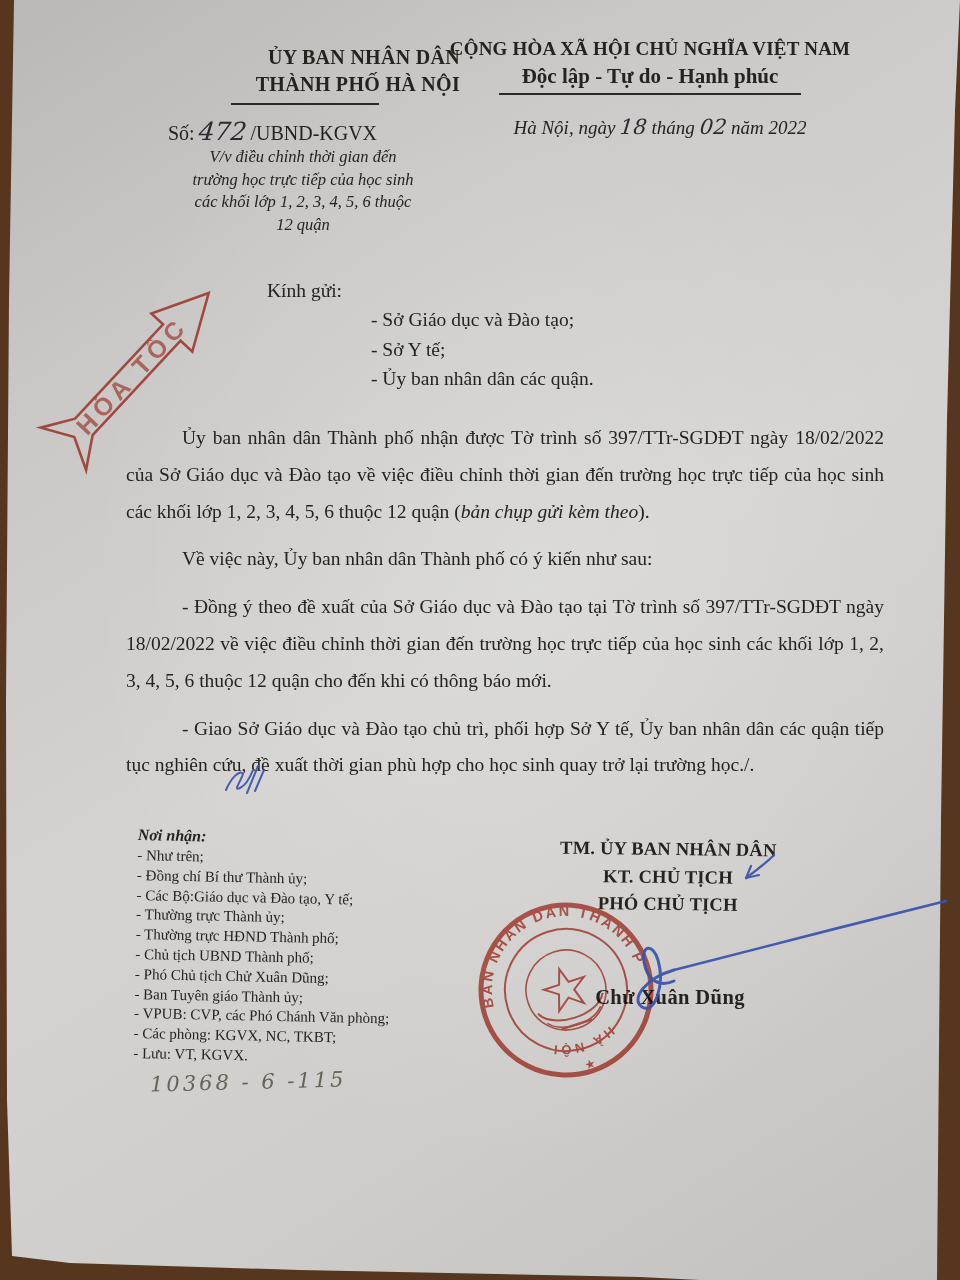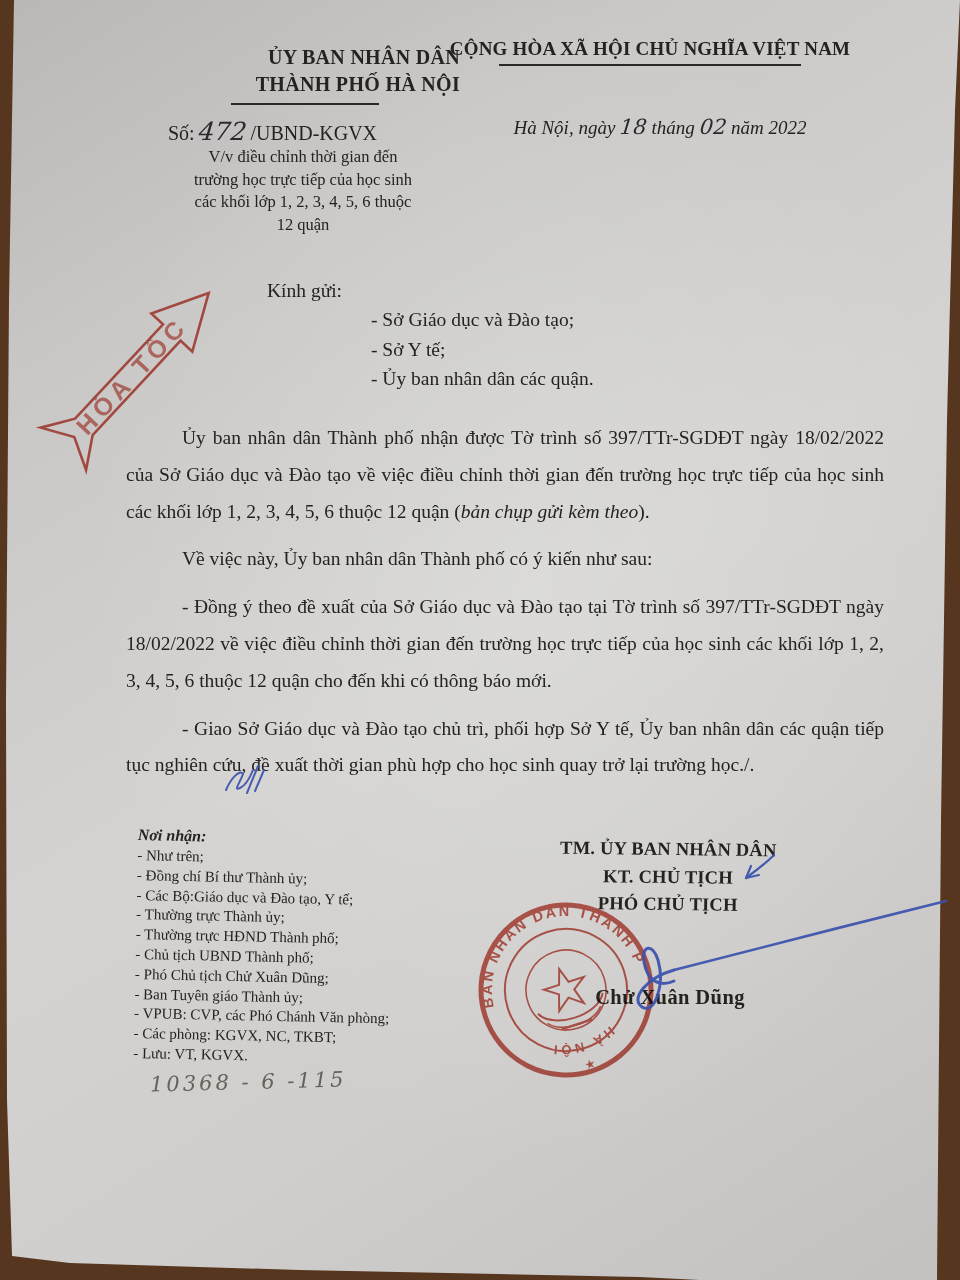--- a/index.html
+++ b/index.html
@@ -70,29 +70,30 @@
     <div class="org-line">THÀNH PHỐ HÀ NỘI</div>
     <div class="rule" style="width:148px;margin:5px auto 0;"></div>
   </div>
 
   <div class="abs blk" style="left:168px;top:117px;width:290px;">
     <span class="num-line">Số:</span>
     <span class="hand" style="font-size:25px;">472</span>
     <span class="num-line">/UBND-KGVX</span>
   </div>
 
-  <div class="abs blk center subject" style="left:128px;top:146px;width:350px;">
+  <div class="abs blk center subject" style="left:128px;top:146px;width:350px;font-style:italic;">
     <div>V/v điều chỉnh thời gian đến</div>
     <div>trường học trực tiếp của học sinh</div>
     <div>các khối lớp 1, 2, 3, 4, 5, 6 thuộc</div>
     <div>12 quận</div>
   </div>
 
   <div class="abs blk center" style="left:415px;top:38px;width:470px;">
     <div class="nat1">CỘNG HÒA XÃ HỘI CHỦ NGHĨA VIỆT NAM</div>
+    <div class="nat2">Độc lập - Tự do - Hạnh phúc</div>
     <div class="rule" style="width:302px;margin:4px auto 0;"></div>
   </div>
 
   <div class="abs blk dateline" style="left:440px;top:115px;width:440px;text-align:center;">
     <span>Hà Nội, ngày</span>
     <span class="hand" style="font-size:21px;">18</span>
     <span>tháng</span>
     <span class="hand" style="font-size:21px;">02</span>
     <span>năm 2022</span>
   </div>

